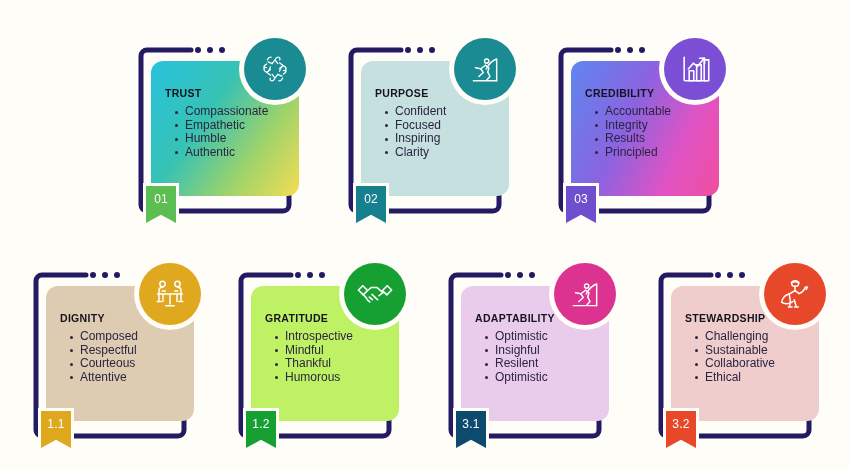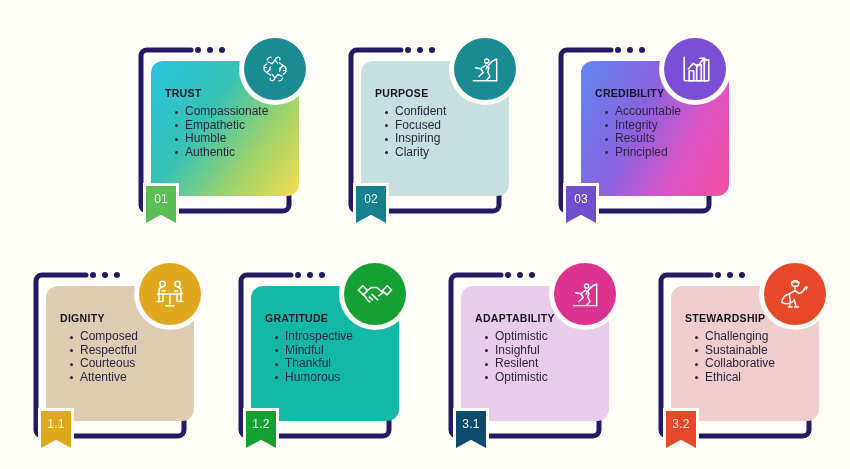--- a/index.html
+++ b/index.html
@@ -228,21 +228,21 @@
     <div class="step" style="left: 553px; top: 33px;">
       <svg class="track" viewBox="0 0 190 200">
         <path d="M58 17 H14 a6 6 0 0 0 -6 6 V172 a6 6 0 0 0 6 6 H150 a6 6 0 0 0 6 -6 V98" fill="none" stroke="#241a63" stroke-width="5" stroke-linecap="round"></path>
         <path d="M148 104 L156 96 L164 104" fill="none" stroke="#241a63" stroke-width="5" stroke-linecap="round" stroke-linejoin="round" transform="rotate(90 156 100)"></path>
       </svg>
       <div class="dots">
         <i></i>
         <i></i>
         <i></i>
       </div>
-      <div class="card" style="background: linear-gradient(115deg, rgb(95, 134, 239) 0%, rgb(139, 99, 224) 40%, rgb(224, 83, 196) 72%, rgb(240, 79, 158) 100%); margin-left: 10px;">
+      <div class="card" style="background: linear-gradient(115deg, rgb(95, 134, 239) 0%, rgb(139, 99, 224) 40%, rgb(224, 83, 196) 72%, rgb(240, 79, 158) 100%);">
         <div class="card-title">CREDIBILITY</div>
         <ul>
           <li>Accountable</li>
           <li>Integrity</li>
           <li>Results</li>
           <li>Principled</li>
         </ul>
       </div>
       <div class="icon-bubble">
         <div class="disc" style="background: rgb(122, 79, 214);">
@@ -308,21 +308,21 @@
     <div class="step" style="left: 233px; top: 258px;">
       <svg class="track" viewBox="0 0 190 200">
         <path d="M58 17 H14 a6 6 0 0 0 -6 6 V172 a6 6 0 0 0 6 6 H150 a6 6 0 0 0 6 -6 V98" fill="none" stroke="#241a63" stroke-width="5" stroke-linecap="round"></path>
         <path d="M148 104 L156 96 L164 104" fill="none" stroke="#241a63" stroke-width="5" stroke-linecap="round" stroke-linejoin="round" transform="rotate(90 156 100)"></path>
       </svg>
       <div class="dots">
         <i></i>
         <i></i>
         <i></i>
       </div>
-      <div class="card" style="background: #14b8a6;">
+      <div class="card" style="background: #bef264;">
         <div class="card-title">GRATITUDE</div>
         <ul>
           <li>Introspective</li>
           <li>Mindful</li>
           <li>Thankful</li>
           <li>Humorous</li>
         </ul>
       </div>
       <div class="icon-bubble">
         <div class="disc" style="background: rgb(23, 160, 50);">

